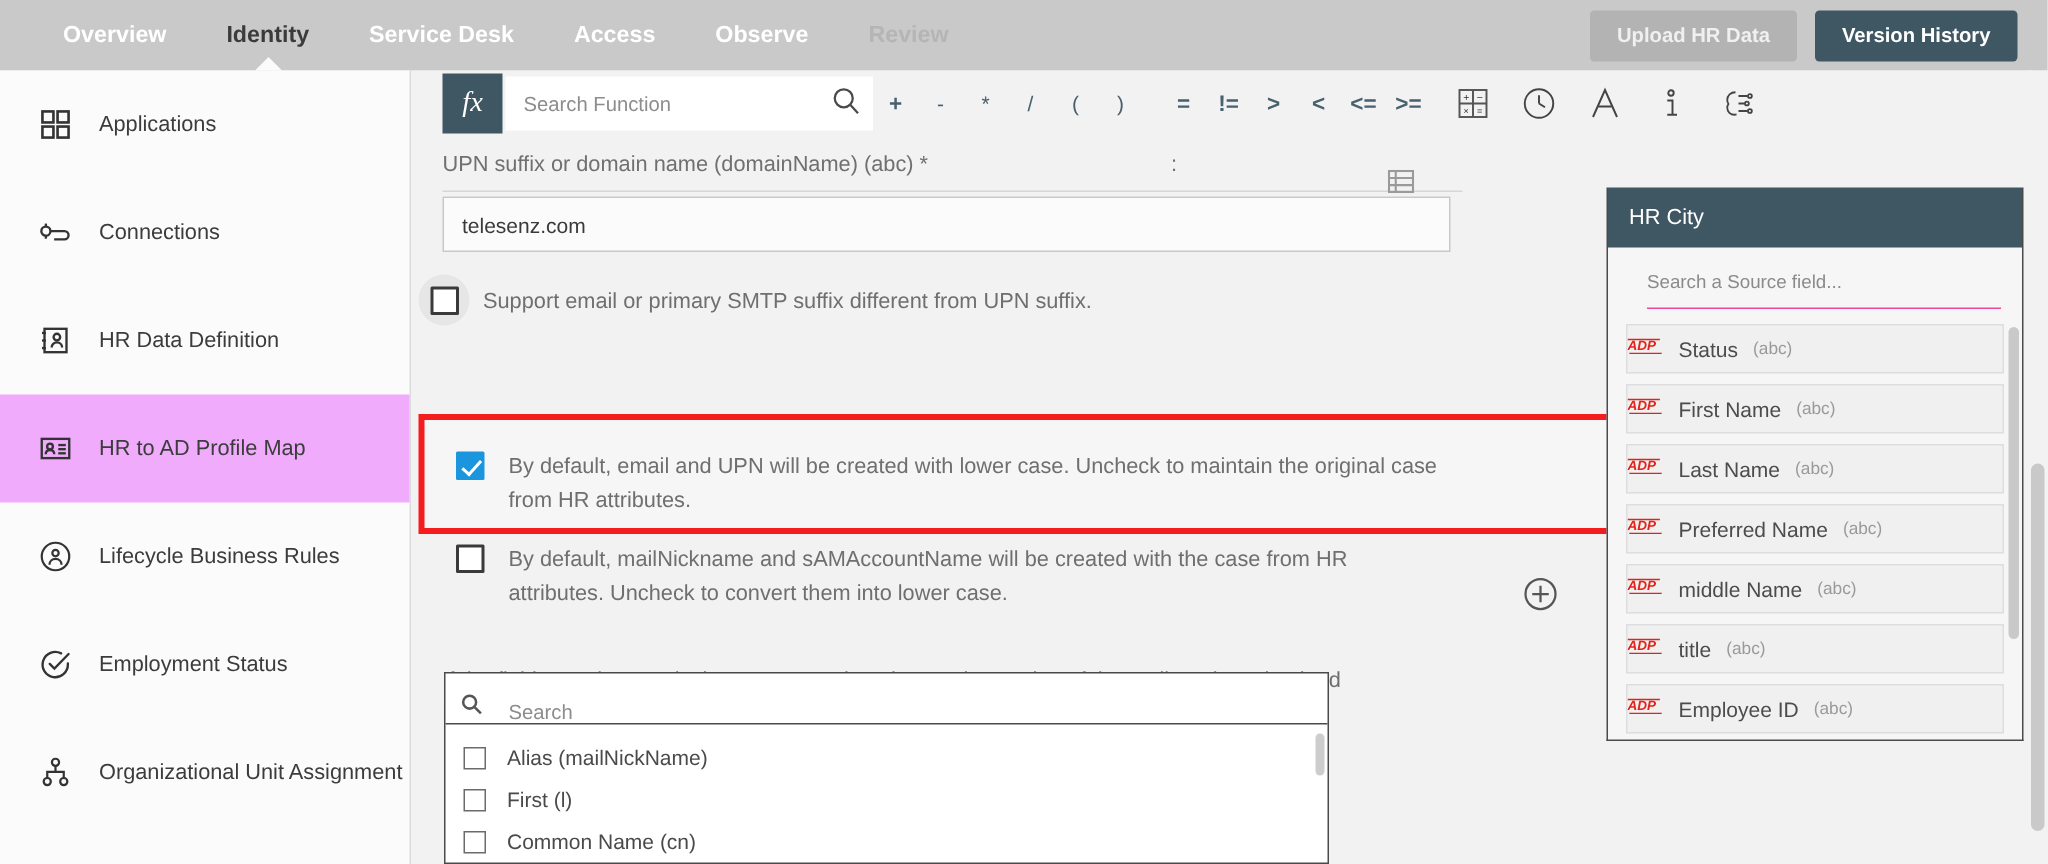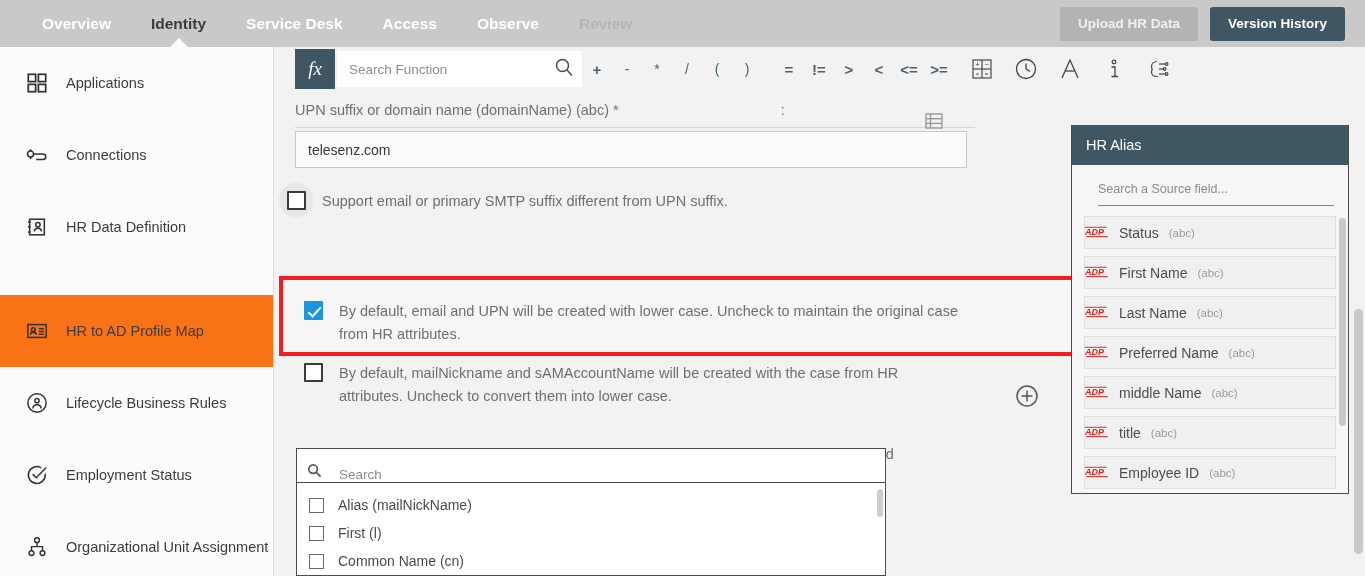--- a/index.html
+++ b/index.html
@@ -42,21 +42,21 @@
 
   
   #sidebar {
     position: absolute; top: 47px; left: 0; width: 274px; height: 529px;
     background: #fbfbfb; border-right: 1px solid #dcdcdc;
   }
   .side-item {
     display: flex; align-items: center; height: 72px;
     padding-left: 26px; cursor: pointer; gap: 18px;
   }
-  .side-item.selected { background: #f97316; margin-top: 32px; }
+  .side-item.selected { background: #f0abfc; }
   .side-icon { width: 22px; height: 22px; flex: none; color: #333; }
   .side-icon svg { display: block; width: 22px; height: 22px; }
   .side-label { font-size: 14.5px; color: #3c3c3c; white-space: nowrap; }
 
   
   #main {
     position: absolute; top: 47px; left: 275px; width: 1080px; height: 529px;
     background: #f2f2f2;
   }
 
@@ -450,21 +450,21 @@
         <div class="attr-item">
           <div class="attr-cb"></div>
           <span class="attr-lbl">Common Name (cn)</span>
         </div>
       </div>
     <div id="attr-scroll"></div>
   </div>
 </div>
 
 <div id="hr-panel">
-  <div id="hr-header">HR Alias</div>
+  <div id="hr-header">HR City</div>
   <div id="hr-search">
     <input placeholder="Search a Source field..." style="">
   </div>
   <div id="hr-list">
       <div class="hr-item">
         <span><svg class="adp" viewBox="0 0 40 20" aria-hidden="true">
             <g fill="#e2231a" font-family="Liberation Sans, sans-serif" font-weight="bold" font-style="italic" font-size="15">
               <text x="0" y="15">ADP</text>
             </g>
             <line x1="0" y1="3" x2="36" y2="3" stroke="#e2231a" stroke-width="1.6"></line>

